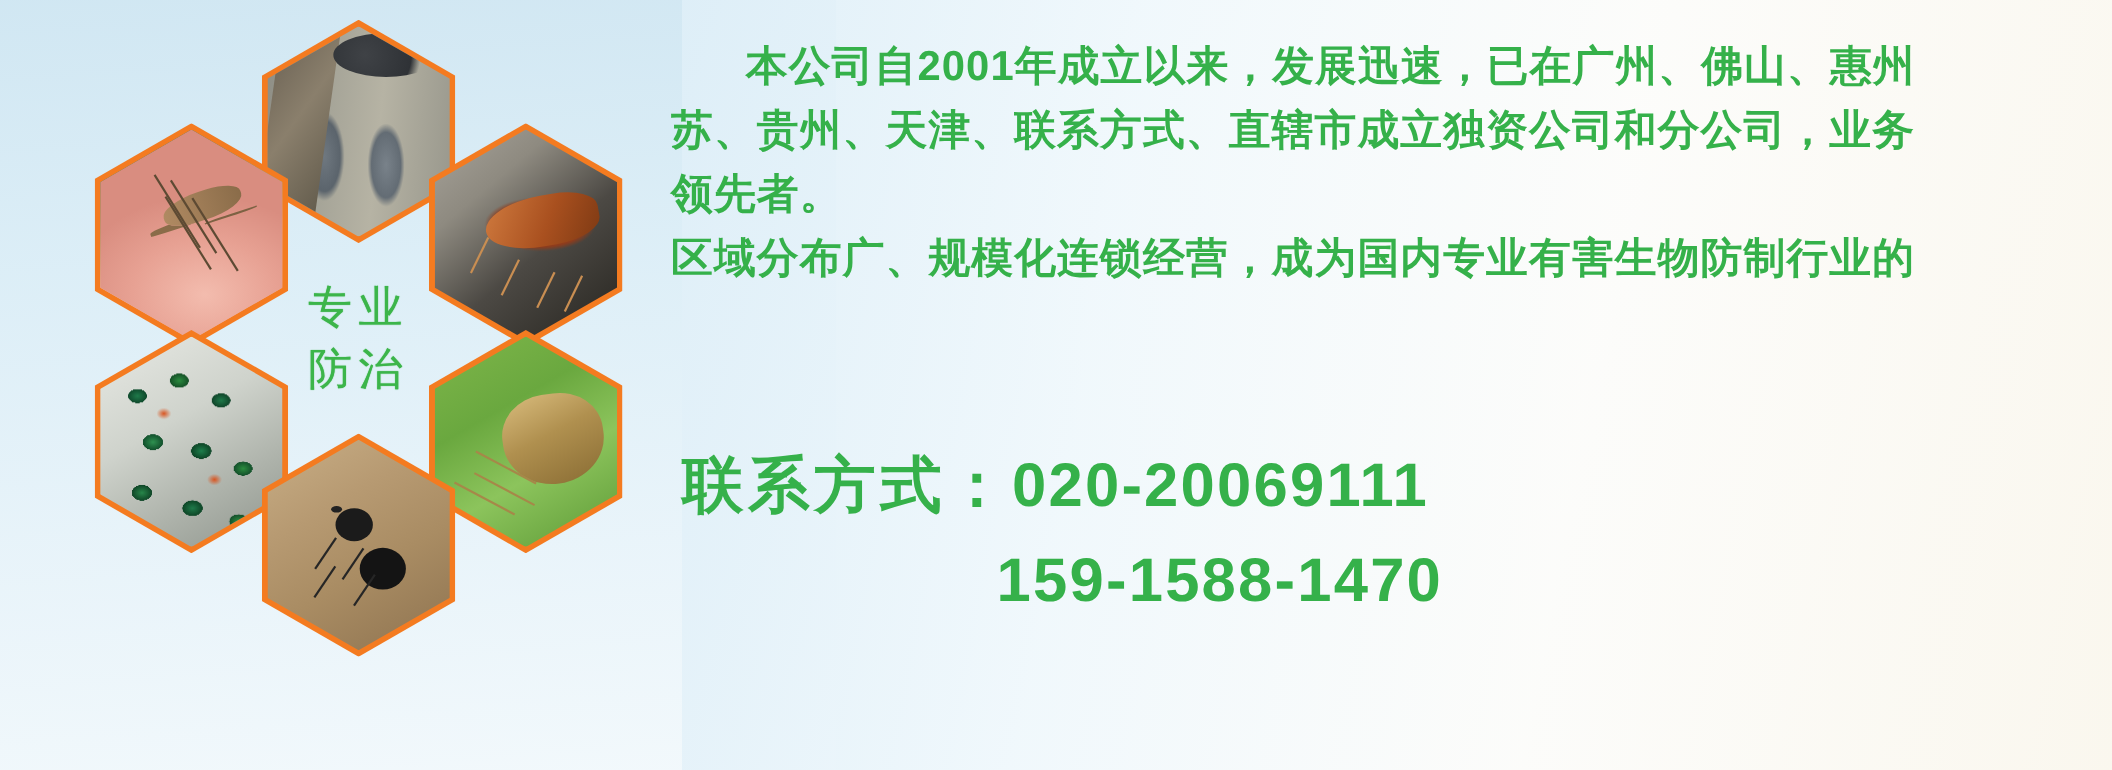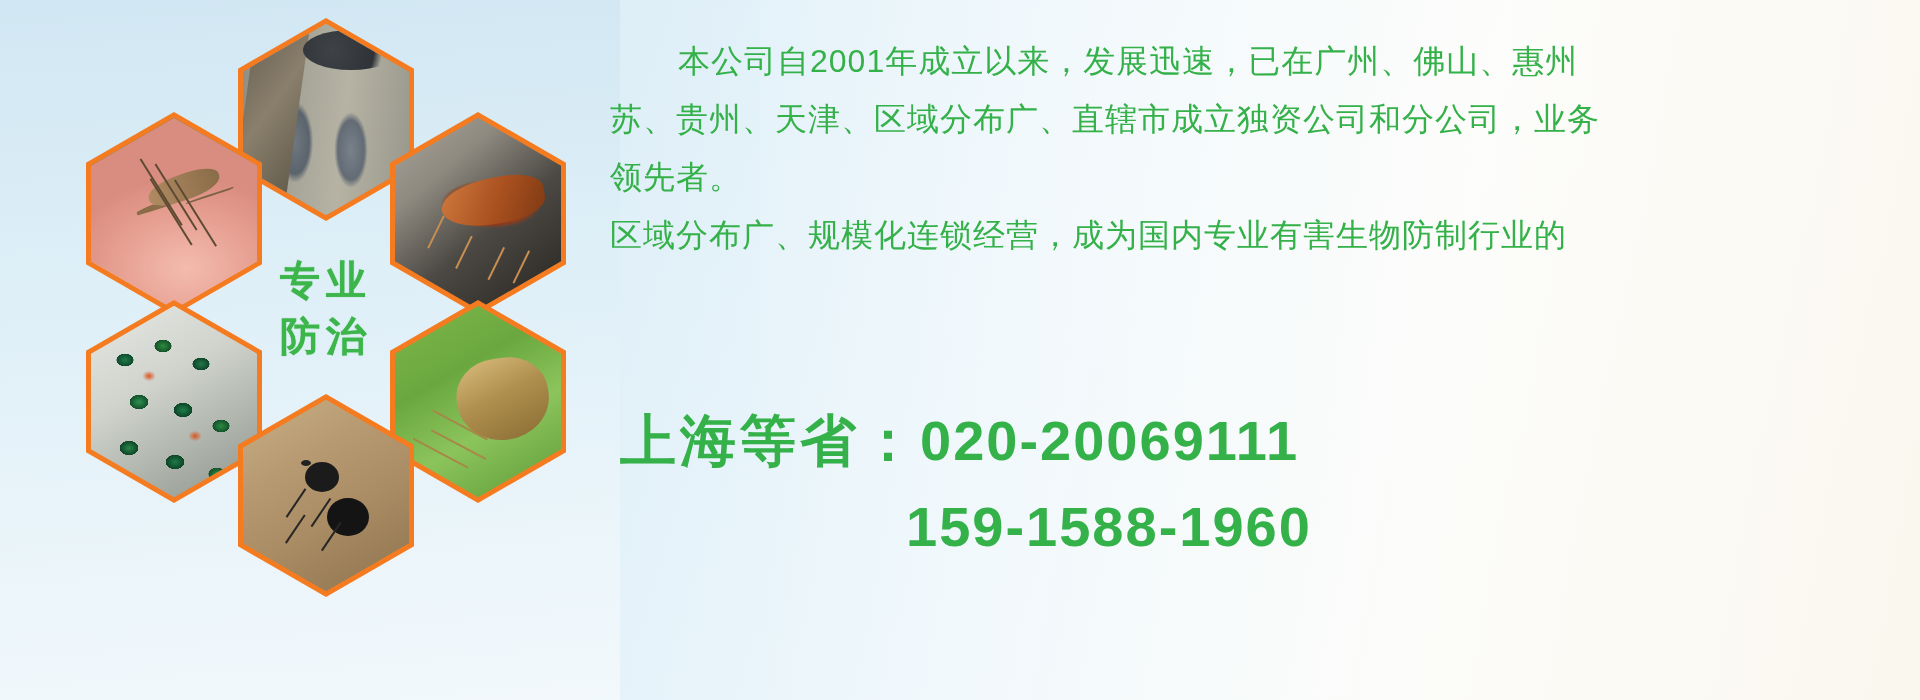--- a/index.html
+++ b/index.html
@@ -48,21 +48,21 @@
   .hex.h-left-dn {left:8px;   top:292px;}
   .hex.h-right-dn{left:312px; top:292px;}
   .hex.h-bottom  {left:160px; top:386px;}
 
   
   .hex.h-center{background:transparent;}
   .hex.h-center .inner{left:0;top:0;width:176px;height:203px;background:transparent;}
   .center-label{
     position:absolute;inset:0;display:flex;flex-direction:column;
     align-items:center;justify-content:center;gap:16px;
-    color:#3cb54a;font-weight:700;font-size:40px;letter-spacing:6px;
+    color:#3cb54a;font-weight:400;font-size:40px;letter-spacing:6px;
     text-shadow:0 0 1px #3cb54a;
   }
   .center-label span{line-height:1;}
 
   
   
   .art-rodent{
     background:
       radial-gradient(26px 58px at 52px 118px, #6f7880 0%, #5b646c 55%, rgba(91,100,108,0) 70%),
       radial-gradient(24px 54px at 108px 126px, #79828a 0%, #636c74 55%, rgba(99,108,116,0) 70%),
@@ -157,21 +157,21 @@
     background:#262626;transform:rotate(34deg);
     box-shadow:26px -6px 0 #262626, 48px 8px 0 #262626, 14px 22px 0 #262626;
   }
 
   
   #copy{
     position:absolute;left:610px;top:32px;width:1290px;
   }
   #copy p{
     margin:0;color:#35b14a;
-    font-size:32px;line-height:58px;letter-spacing:1px;font-weight:400;
+    font-size:38px;line-height:58px;letter-spacing:1px;font-weight:700;
     white-space:nowrap;
   }
   #copy p.indent{text-indent:68px;}
 
   #contact{position:absolute;left:620px;top:398px;width:1280px;color:#35b14a;}
   .contact-line{
     font-size:56px;line-height:86px;font-weight:600;letter-spacing:2px;white-space:nowrap;
   }
   .contact-line.second{padding-left:286px;}
   .contact-label{letter-spacing:4px;}
@@ -225,26 +225,26 @@
 
     <div class="hex h-bottom">
       <div class="inner">
         <div class="art art-ant"></div>
       </div>
     </div>
   </div>
 
   <div id="copy">
     <p class="indent">本公司自2001年成立以来，发展迅速，已在广州、佛山、惠州</p>
-    <p>苏、贵州、天津、区域分布广、直辖市成立独资公司和分公司，业务</p>
+    <p>苏、贵州、天津、联系方式、直辖市成立独资公司和分公司，业务</p>
     <p>领先者。</p>
     <p>区域分布广、规模化连锁经营，成为国内专业有害生物防制行业的</p>
   </div>
 
   <div id="contact">
     <div class="contact-line">
-      <span class="contact-label">上海等省：</span><span>020-20069111</span>
+      <span class="contact-label">联系方式：</span><span>020-20069111</span>
     </div>
     <div class="contact-line second">
-      <span>159-1588-1960</span>
+      <span>159-1588-1470</span>
     </div>
   </div>
 </div>
 
 </body></html>

